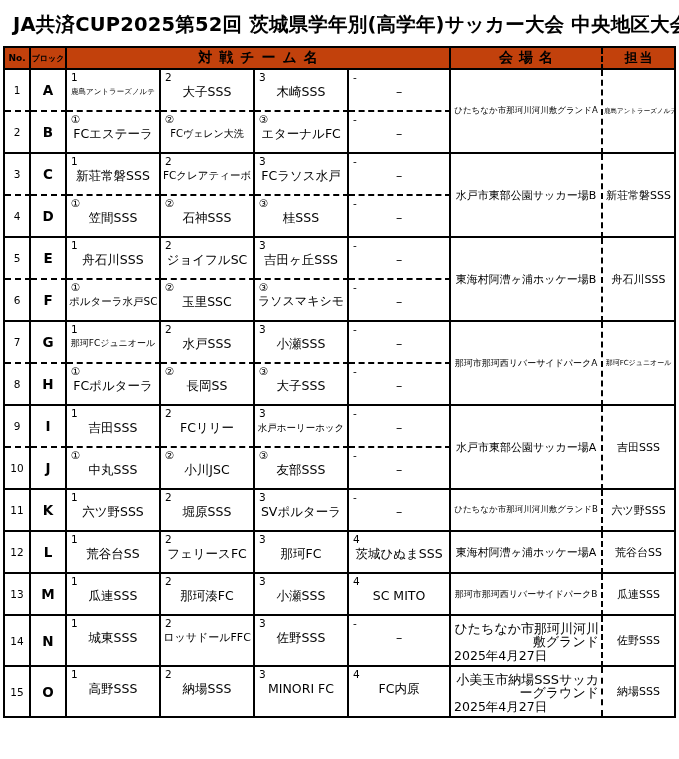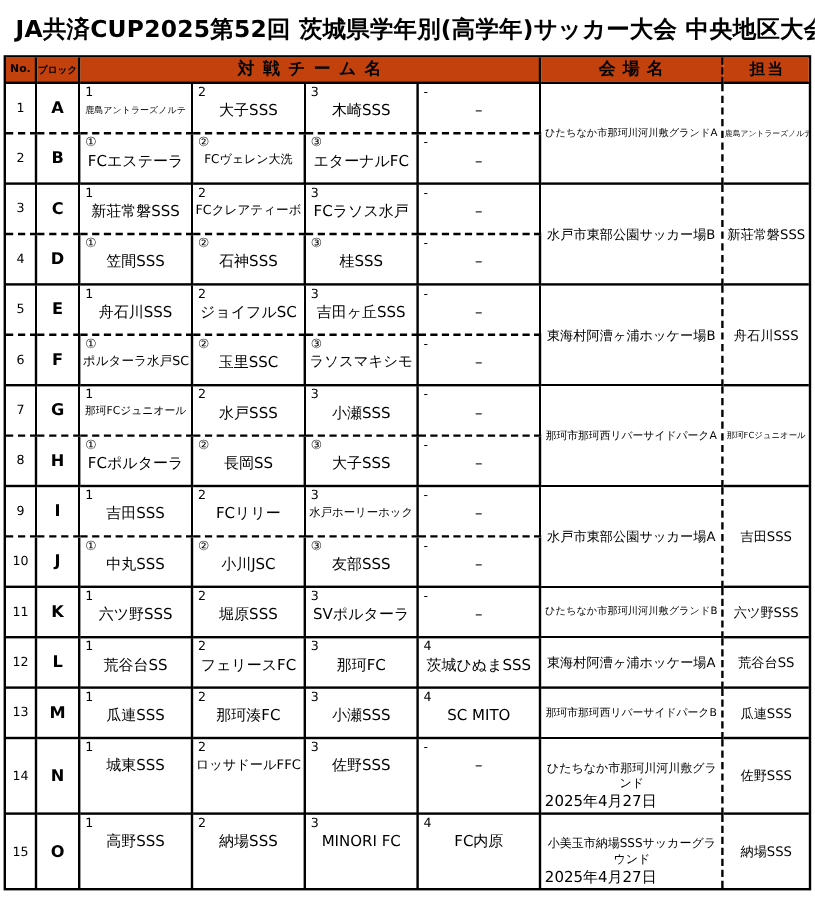--- a/index.html
+++ b/index.html
@@ -40,21 +40,21 @@
   .team-name{
     margin-top:14px;text-align:center;font-size:12.5px;line-height:15px;
     white-space:nowrap;overflow:hidden;padding:0 2px;
   }
   td.venue-cell{vertical-align:middle;border-right:2px dashed #000;}
   .venue-name{
     font-size:11.5px;text-align:center;white-space:nowrap;overflow:hidden;padding:0 2px;
   }
   td.venue-cell.with-date{vertical-align:middle;}
   .venue-name-wrap{
-    font-size:10px;line-height:13px;text-align:center;padding:18px 2px 0 3px;
+    font-size:13px;line-height:13px;text-align:right;padding:6px 2px 0 3px;
     word-break:break-all;
   }
   .venue-date{font-size:12.5px;line-height:16px;text-align:left;padding:0 0 1px 3px;}
   td.staff-cell{vertical-align:middle;border-right:none;}
   .staff-name{font-size:11px;text-align:center;white-space:nowrap;overflow:hidden;padding:0 1px;}
 </style>
 </head>
 <body>
 
 <div class="page">

